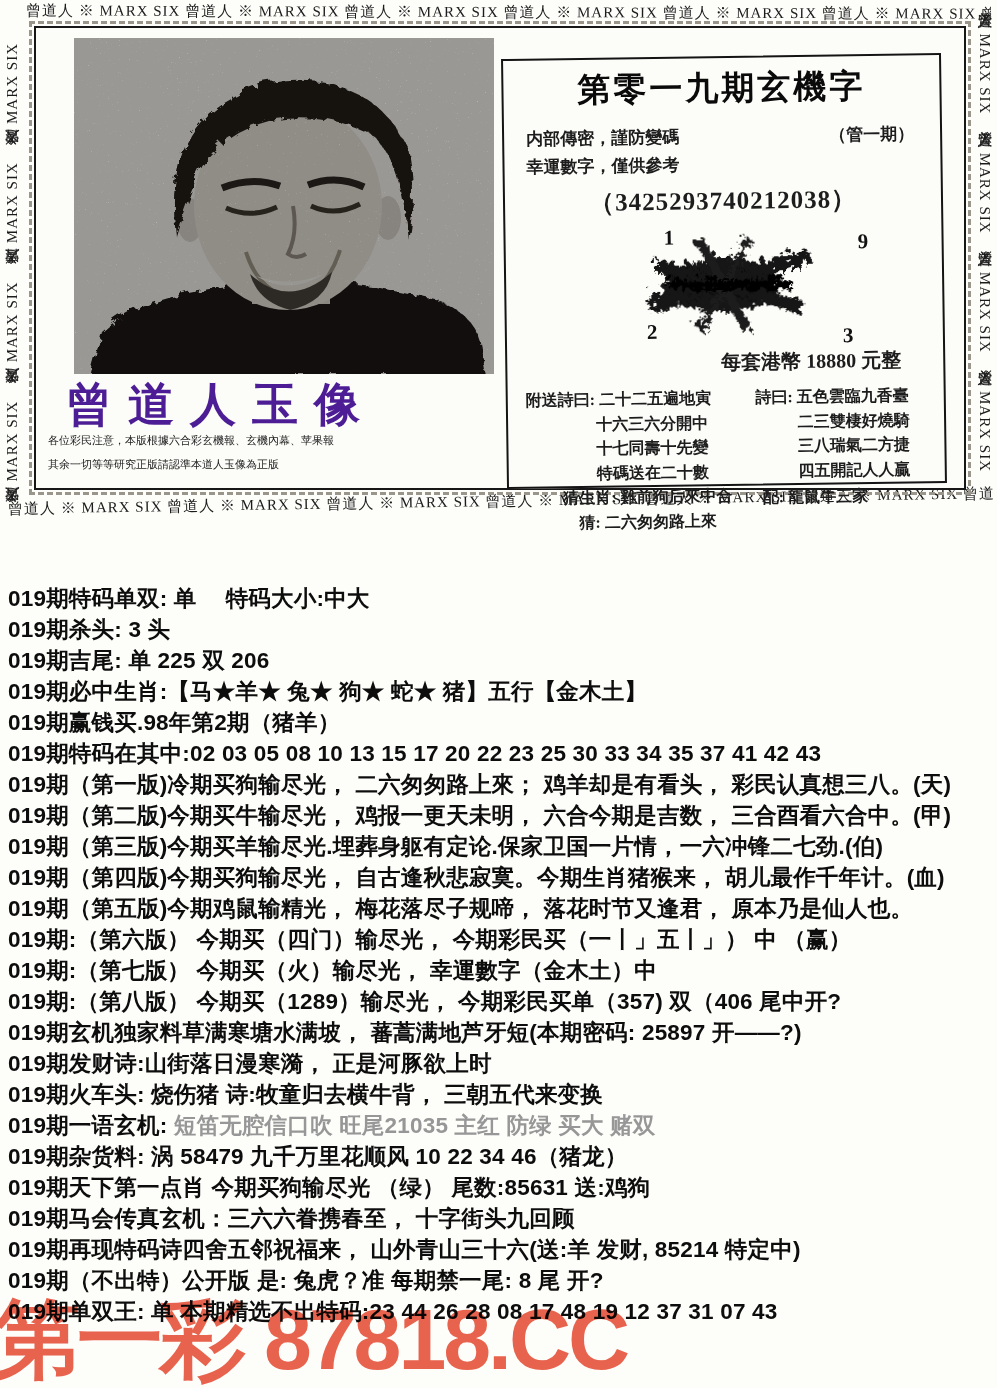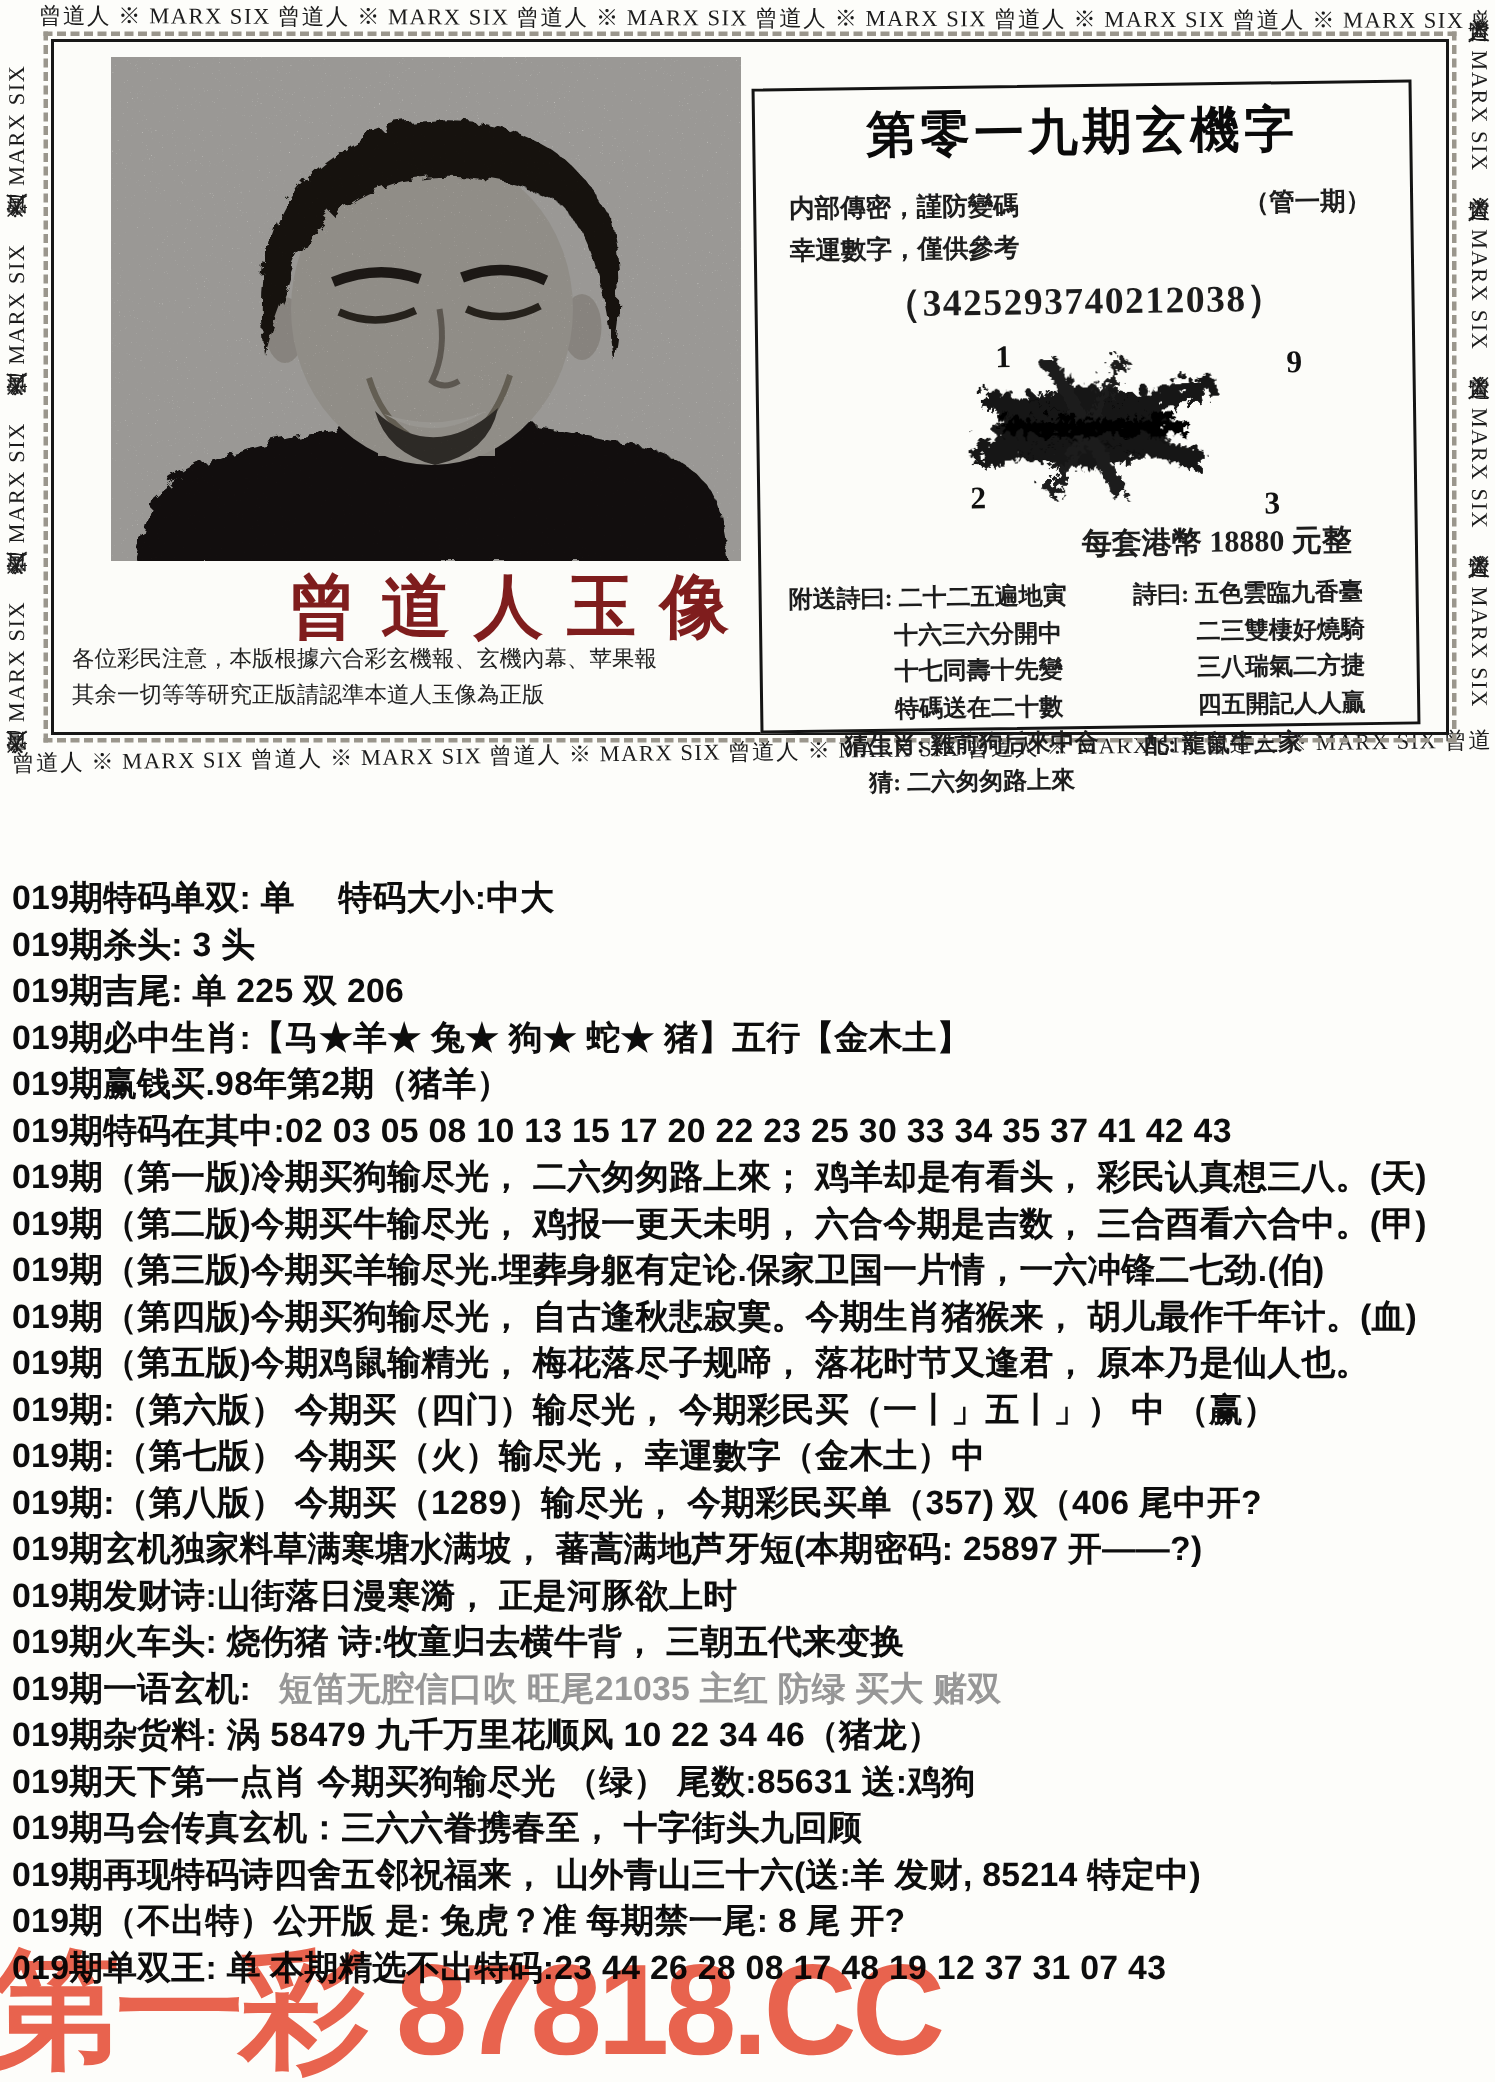--- a/index.html
+++ b/index.html
@@ -16,24 +16,24 @@
   .ribbon-left{left:2px;writing-mode:vertical-rl;transform:rotate(180deg);}
   .ribbon-right{left:971px;writing-mode:vertical-rl;}
 
   
   .main-box{position:absolute;left:34px;top:26px;width:928px;height:460px;
             border:2px solid #171717;outline:3px dashed #9a968c;outline-offset:2px;
             background:#fcfcf9;}
 
   
   .portrait-wrap{position:absolute;left:38px;top:10px;width:420px;height:336px;}
-  .portrait-caption{position:absolute;left:30px;top:346px;width:436px;text-align:right;
-                    font-size:46px;font-weight:800;letter-spacing:16px;color:#7f1d1d;
+  .portrait-caption{position:absolute;left:30px;top:346px;width:436px;text-align:left;
+                    font-size:46px;font-weight:800;letter-spacing:16px;color:#4c1d95;
                     font-family:"Liberation Serif",serif;white-space:nowrap;}
-  .portrait-note{position:absolute;left:12px;top:400px;width:450px;font-size:15px;
+  .portrait-note{position:absolute;left:12px;top:400px;width:450px;font-size:11px;
                  line-height:24px;color:#222;font-family:"Liberation Serif",serif;}
 
   
   .mystic-panel{position:absolute;left:468px;top:28px;width:436px;height:426px;
                 border:2.5px solid #141414;transform:rotate(-.8deg);
                 font-family:"Liberation Serif",serif;color:#1d1d1d;background:#fcfcf9;}
   .panel-title{margin-top:8px;text-align:center;font-size:33px;font-weight:800;
                letter-spacing:3px;color:#0a0a0a;white-space:nowrap;}
   .panel-row{display:flex;justify-content:space-between;padding:0 26px 0 22px;
              margin-top:14px;font-size:17px;font-weight:600;}
@@ -49,21 +49,21 @@
          font-weight:600;}
   .poem-left{width:56%;} .poem-right{width:44%;}
   .poem-indent{padding-left:70px;} .poem-indent-r{padding-left:42px;}
   .guess1{padding-left:36px;} .guess2{padding-left:52px;}
   .match-line{padding-left:6px;margin-top:2px;}
 
   
   .body-lines{position:absolute;left:8px;top:538px;width:985px;height:834px;
               display:flex;flex-direction:column;justify-content:center;}
   .bline{font-size:22.5px;font-weight:600;white-space:nowrap;letter-spacing:.2px;}
-  .muted{color:#979797;margin-left:12px;}
+  .muted{color:#979797;}
 
   
   .watermark{position:absolute;left:-6px;top:1282px;font-size:86px;font-weight:800;
              color:#e84e36;letter-spacing:-3px;white-space:nowrap;opacity:.88;
              mix-blend-mode:multiply;z-index:6;font-family:"Liberation Sans",sans-serif;}
 </style>
 </head>
 <body>
 
 <div class="page">

